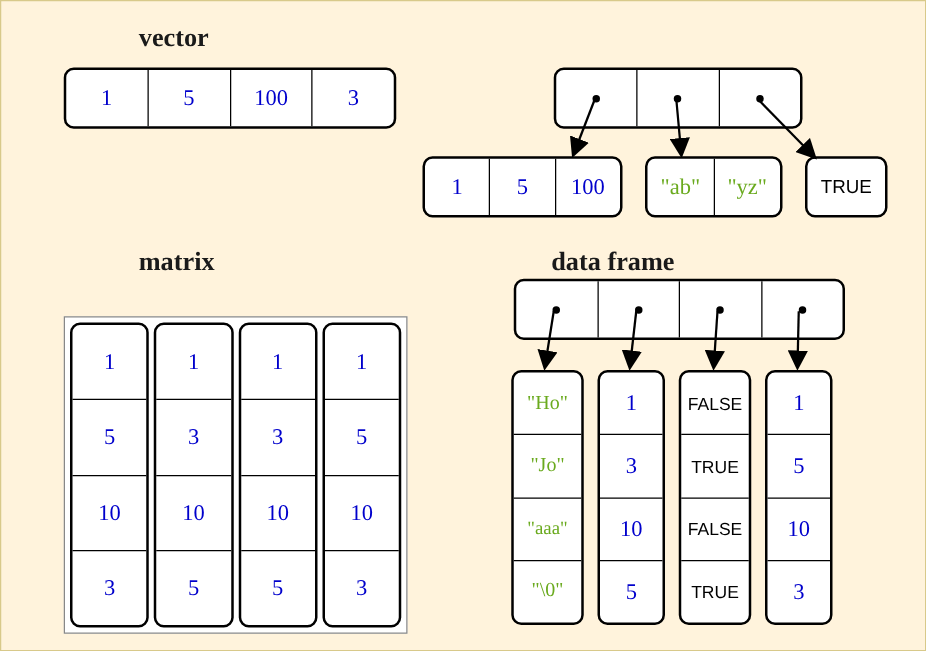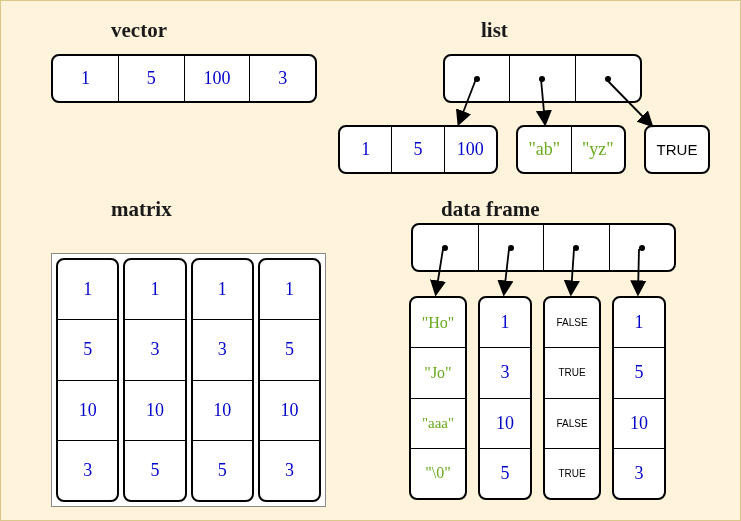--- a/index.html
+++ b/index.html
@@ -40,21 +40,21 @@
     box-sizing: border-box;
   }
   .box:not(.vert) .cell + .cell {
     border-left: 1px solid #000;
   }
   .box.vert .cell + .cell {
     border-top: 1px solid #000;
   }
   .num { color: #0000cc; }
   .str { color: #6aaa1e; }
-  .lgl { color: #000; font-size: 10px; font-family: Arial, sans-serif; }
+  .lgl { color: #000; font-size: 14px; font-family: Arial, sans-serif; }
   .dot {
     width: 6px;
     height: 6px;
     background: #000;
     border-radius: 50%;
   }
   .matrix-outer {
     position: absolute;
     background: #fff;
     border: 1px solid #888;
@@ -84,21 +84,20 @@
     height: 521px;
     pointer-events: none;
   }
 </style>
 </head>
 <body>
 
 <div class="canvas">
 
   <div class="title" style="left:110px; top:17px; width:140px;">vector</div>
-  <div class="title" style="left:480px; top:17px; width:120px;">list</div>
   <div class="title" style="left:110px; top:196px; width:140px;">matrix</div>
   <div class="title" style="left:440px; top:196px; width:200px;">data frame</div>
 
   <div class="box" style="left:50px; top:53px; width:262px; height:45px;">
     <div class="cell num" style="flex:1">1</div>
     <div class="cell num" style="flex:1">5</div>
     <div class="cell num" style="flex:1">100</div>
     <div class="cell num" style="flex:1">3</div>
   </div>
 

